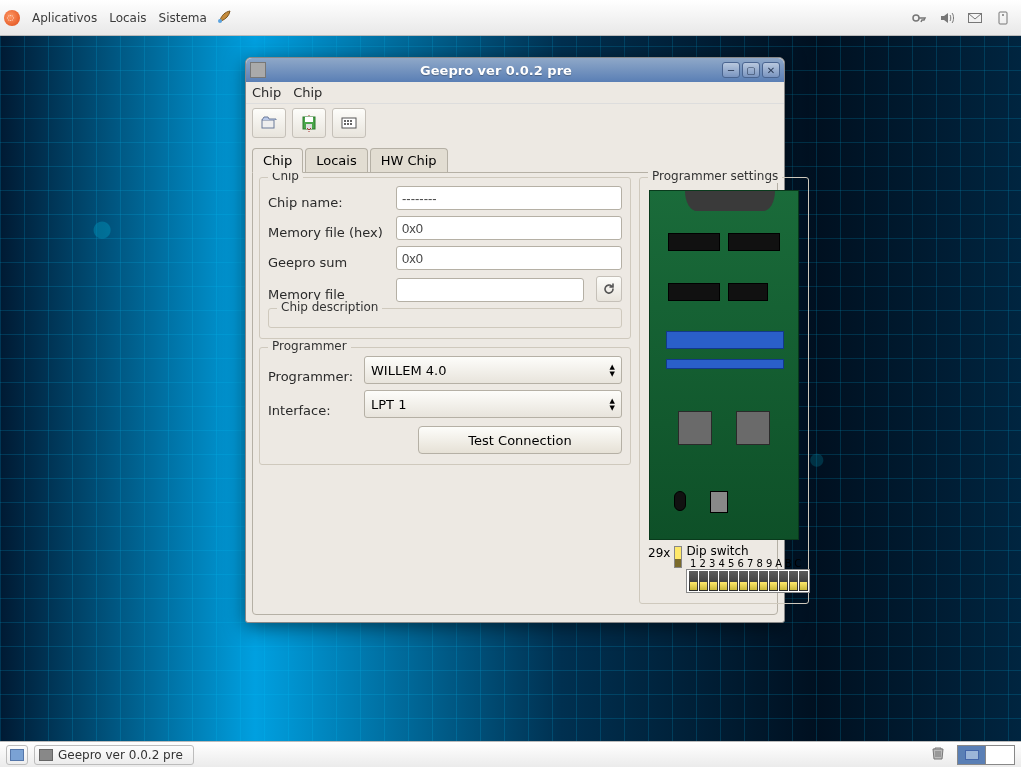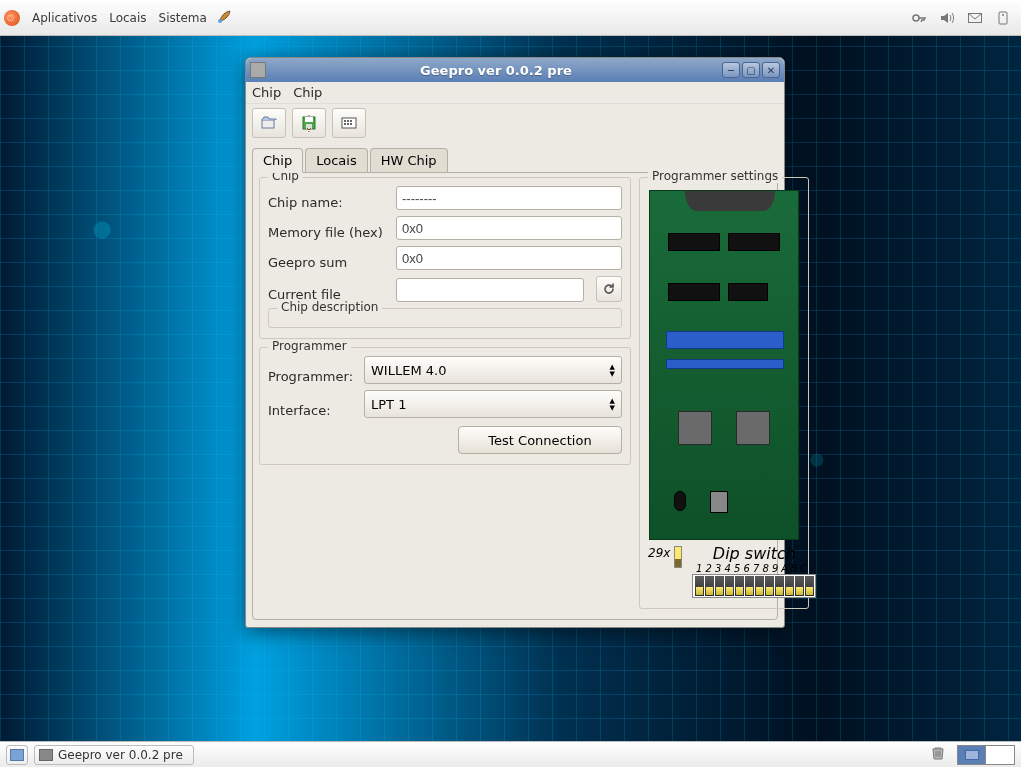--- a/index.html
+++ b/index.html
@@ -167,27 +167,27 @@
   border:1px solid #093a1c; position:relative; overflow:hidden;
 }
 .board .chips { position:absolute; inset:0; }
 .board .chip { position:absolute; background:#111; border:1px solid #000;}
 .board .slot { position:absolute; background:#2a5fc9; border:1px solid #123a8a;}
 .board .sq { position:absolute; background:#6a6a6a; border:1px solid #2a2a2a;}
 .board .port { position:absolute; top:-6px; left:35px; width:90px; height:26px; background:#3a3a3a; border-radius:0 0 12px 12px/0 0 20px 20px;}
 .x29 { font-size:12px; margin-top:4px; display:flex; align-items:flex-start; gap:4px;}
 .jumper { width:8px; height:22px; border:1px solid #888; background:linear-gradient(#ffe96b 60%, #7a6a2a 60%); display:inline-block;}
 .dip-box { margin-top:2px; }
-.dip-title { text-align:center; font-size:16px;}
+.dip-title { text-align:left; font-size:12px;}
 .dip-scale { display:flex; font-size:10px; letter-spacing:0; margin-left:2px;}
 .dip-scale span { width:9.5px; text-align:center;}
 .dip-switches { display:flex; border:1px solid #888; padding:1px; background:#fff;}
 .dip-sw { width:9px; height:20px; margin:0 0.5px; background:linear-gradient(#5c5c5c, #2b2b2b); position:relative;}
 .dip-yellow{position:absolute;left:1px;right:1px;bottom:1px;height:8px;background:linear-gradient(#ffe96b,#c9b83a);}
-.lower-row { display:flex; align-items:flex-start; gap:10px;font-style:italic;}
+.lower-row { display:flex; align-items:flex-start; gap:4px;}
 </style>
 </head>
 <body>
 
 <div class="desktop-bg"></div>
 <div class="circuit-overlay"></div>
 
 <div class="top-panel">
   <div class="ubuntu-logo"></div>
   <span class="menu-item">Aplicativos</span>
@@ -281,21 +281,21 @@
         </div>
         <div class="form-row">
           <label>Memory file (hex)</label>
           <input class="txt-input" value="0x0" style="">
         </div>
         <div class="form-row">
           <label>Geepro sum</label>
           <input class="txt-input" value="0x0" style="">
         </div>
         <div class="form-row">
-          <label>Current file</label>
+          <label>Memory file</label>
           <input class="txt-input" style="flex: 0 0 140px;" value="">
           <div style="flex:1"></div>
           <div class="refresh-btn">
             <svg viewBox="0 0 16 16">
                 <path d="M12 8a4 4 0 1 1-1.2-2.8M12 3v3h-3" fill="none" stroke="#555" stroke-width="1.6" stroke-linecap="round"></path>
               </svg>
           </div>
         </div>
         <div class="frame desc-frame" style="margin-top:6px;">
           <div class="legend">Chip description</div>
@@ -318,21 +318,21 @@
           <label style="width:90px">Interface:</label>
           <div class="combo">
             <span>LPT 1</span>
             <span class="chev">
                 <span>▲</span>
                 <span>▼</span>
               </span>
           </div>
         </div>
         <div style="display:flex; justify-content:flex-end; margin-top:8px;">
-          <div class="btn" style="width:164px">Test Connection</div>
+          <div class="btn" style="width:204px">Test Connection</div>
         </div>
       </div>
     </div>
 
     <div class="right-col">
       <div class="frame prog-frame" style="height:100%;">
         <div class="legend">Programmer settings</div>
         <div class="board">
           <div class="port"></div>
           <div class="chips">

